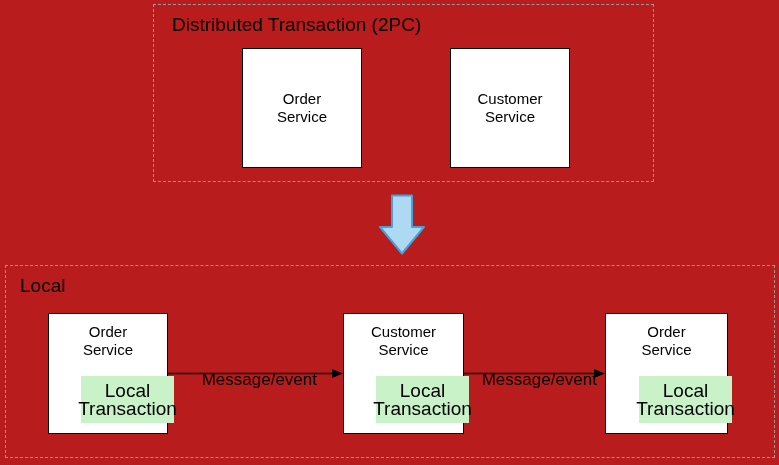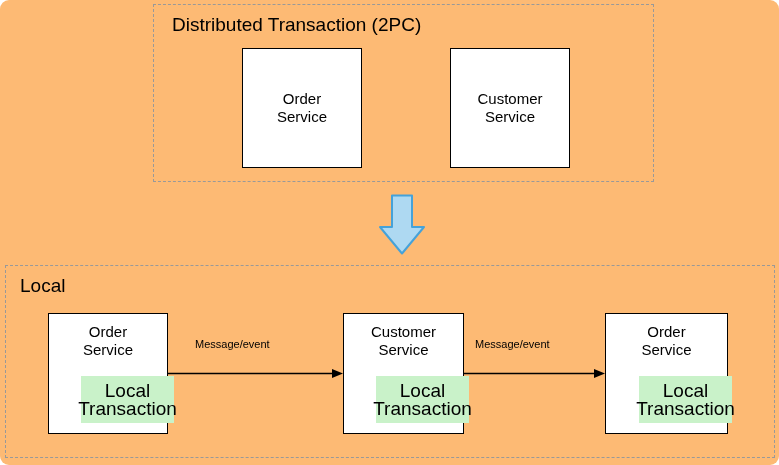--- a/index.html
+++ b/index.html
@@ -6,23 +6,22 @@
     margin: 0;
     padding: 0;
     background: #ffffff;
     font-family: "Liberation Sans", sans-serif;
     color: #000000;
   }
   #canvas {
     position: relative;
     width: 779px;
     height: 465px;
-    background: #fdba74;
+    background: #b91c1c;
     overflow: hidden;
-    border-radius: 9px;
   }
   .abs { position: absolute; }
   .dashed-container {
     border: 1px dashed #999999;
     background: transparent;
     box-sizing: border-box;
   }
   .section-title {
     font-size: 19px;
     line-height: 23px;
@@ -61,24 +60,25 @@
     display: flex;
     align-items: center;
     justify-content: center;
     text-align: center;
     font-size: 19px;
     line-height: 18px;
     white-space: pre-line;
     margin-left: 20px;
   }
   .msg-label {
-    font-size: 11px;
+    font-size: 17px;
     line-height: 18px;
-    text-align: left;
+    text-align: right;
     white-space: nowrap;
+    margin-top: 36px;
   }
   svg { display: block; }
 </style>
 </head>
 <body>
 
 <div id="canvas">
 
   <div class="abs dashed-container" style="left:153px; top:4px; width:501px; height:178px;"></div>
 

